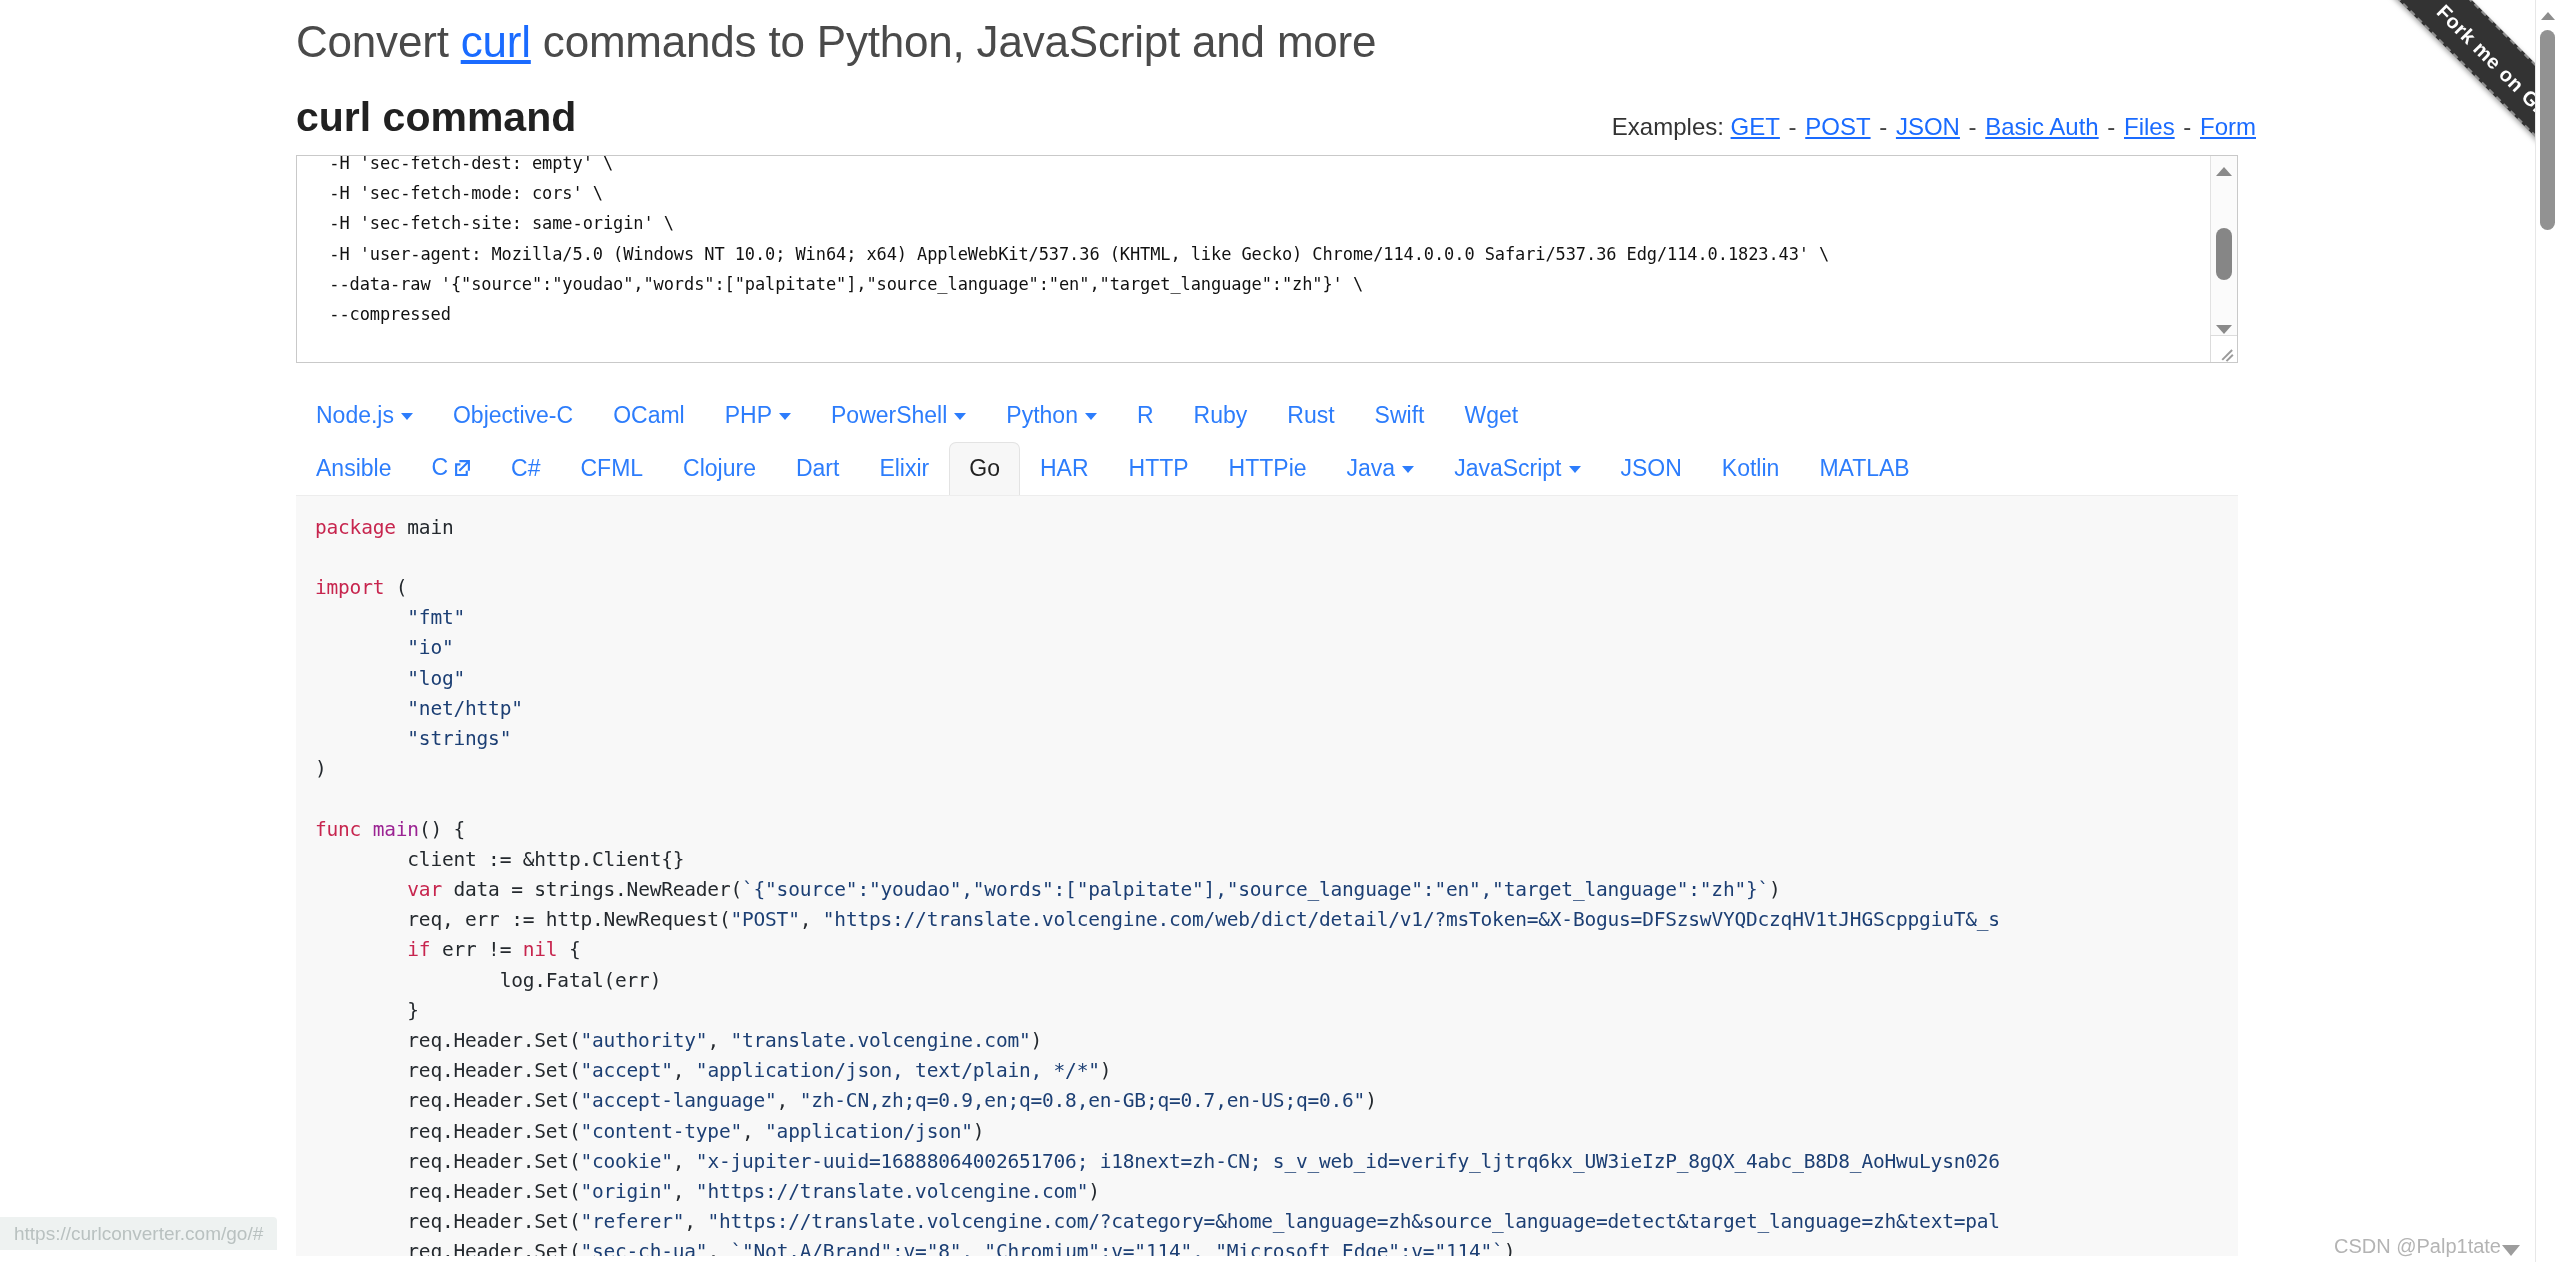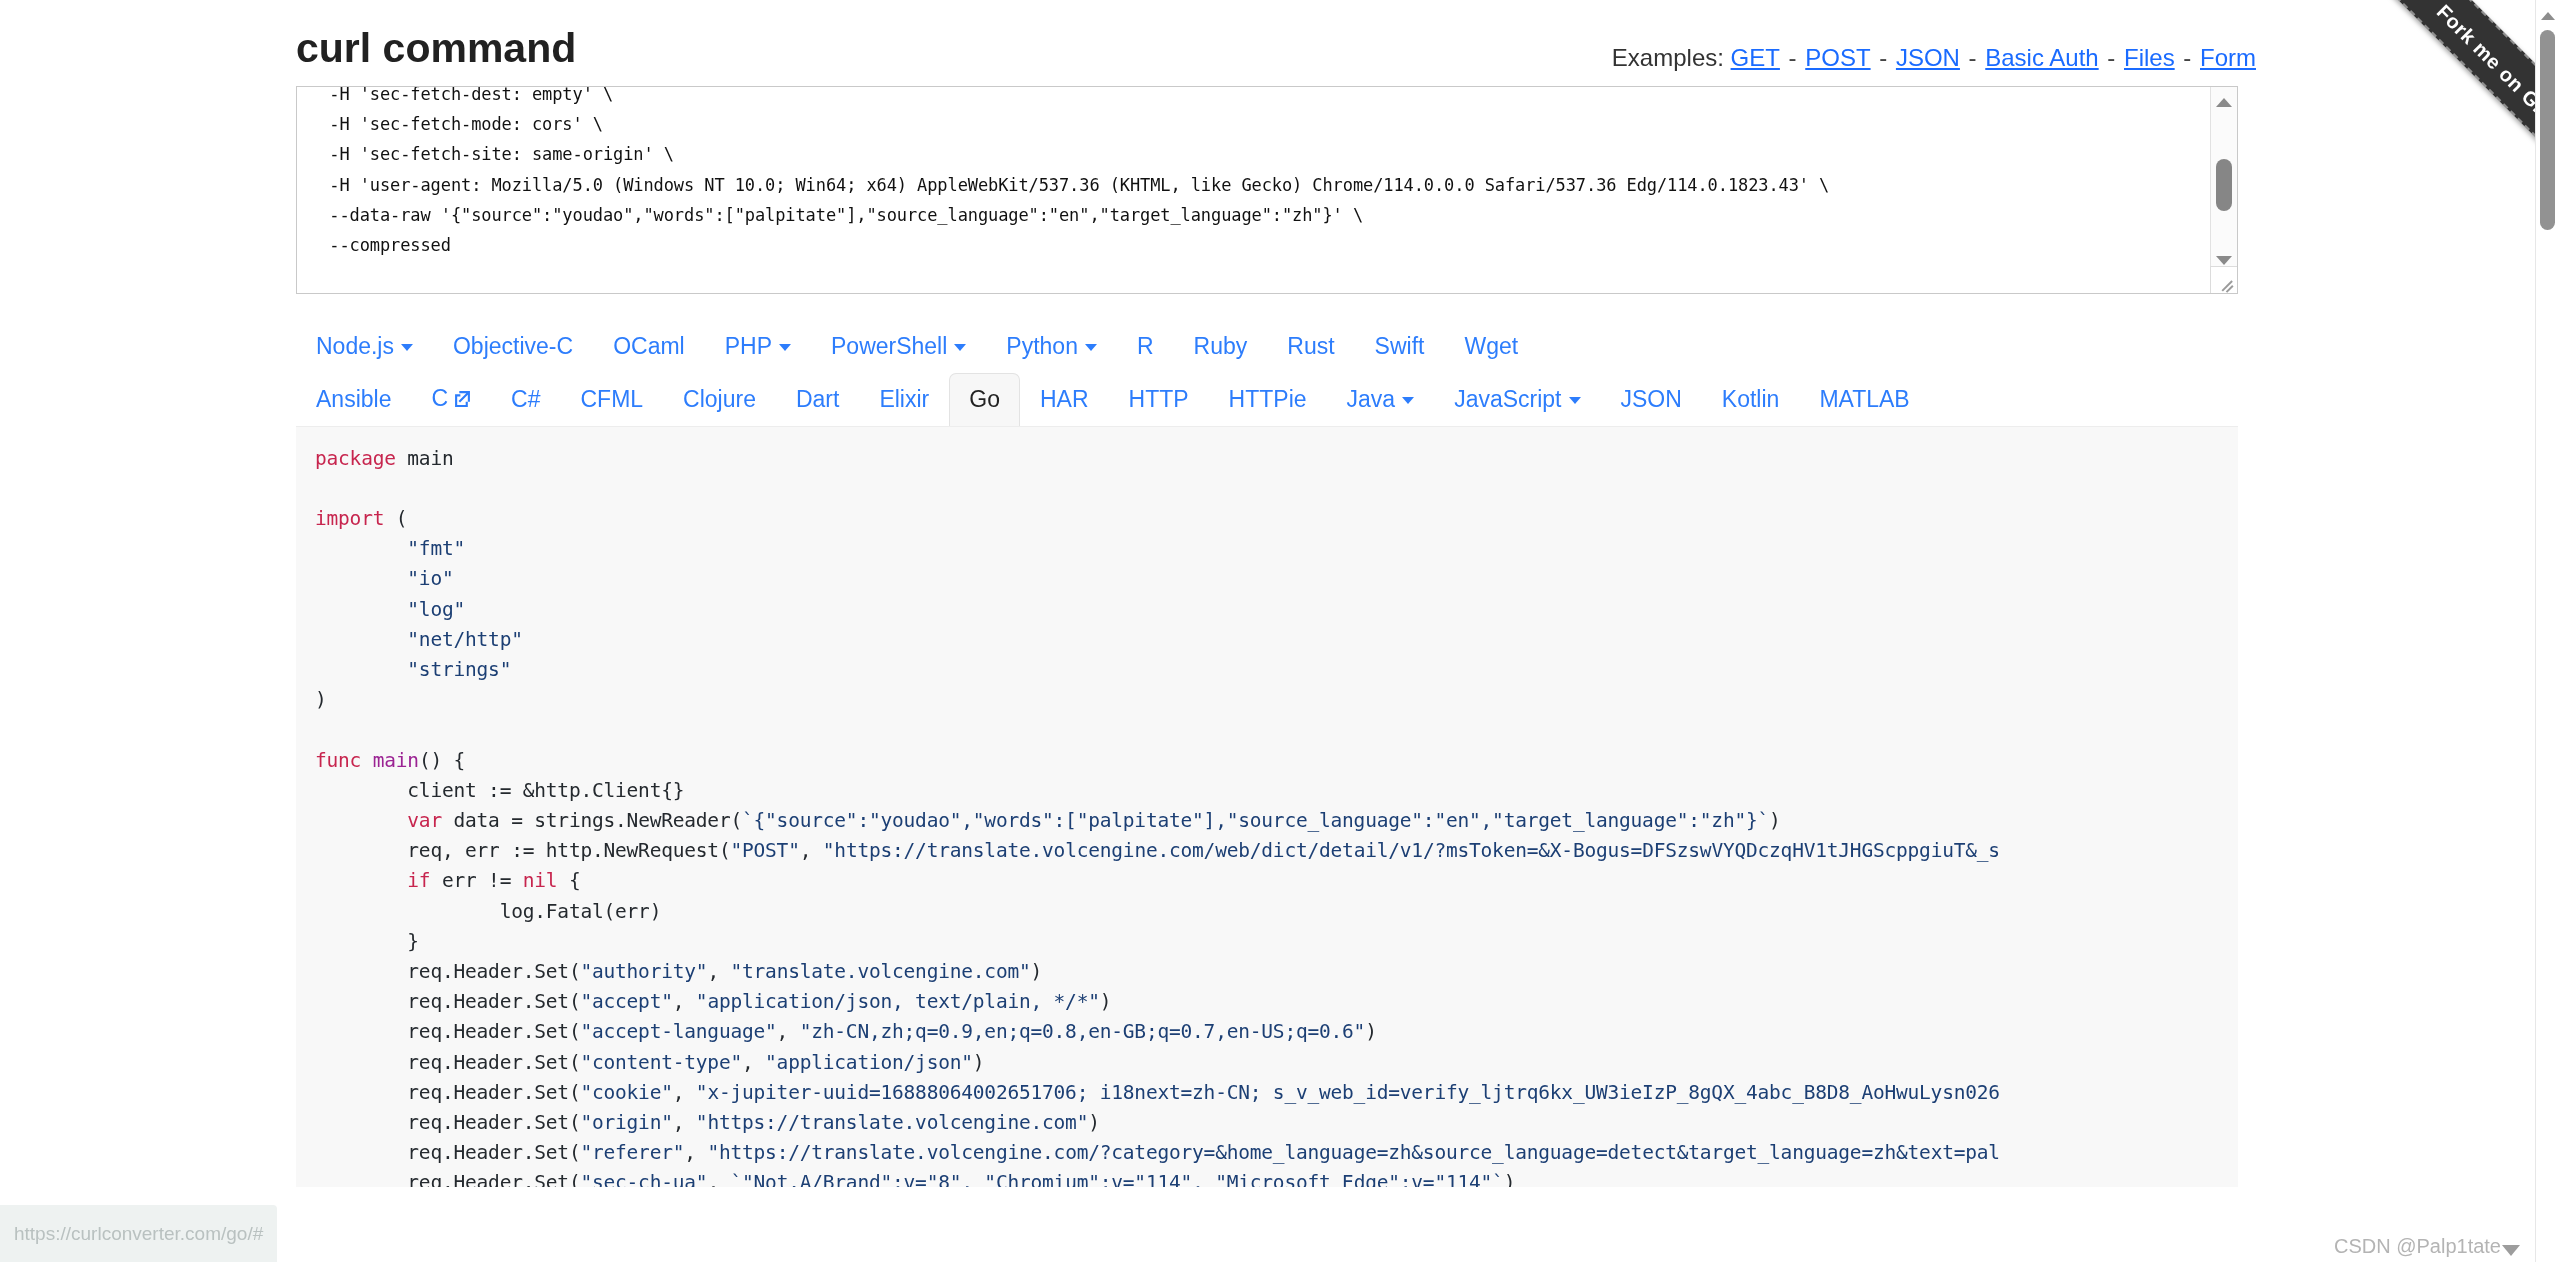--- a/index.html
+++ b/index.html
@@ -270,24 +270,24 @@
     top: 30px;
     width: 15px;
     height: 200px;
     border-radius: 8px;
     background: #929292;
   }
   
   .status-url {
     position: absolute;
     left: 0;
-    bottom: 0;
+    bottom: 12px;
     height: 33px;
     line-height: 33px;
-    padding: 12px 14px;
+    padding: 0 14px;
     background: #eef2f1;
     color: #b9c1c0;
     font-size: 19px;
     border-top-right-radius: 4px;
     z-index: 60;
     white-space: nowrap;
     font-family: "Liberation Sans", sans-serif;
   }
   
   .watermark {
@@ -313,20 +313,21 @@
 <body>
 
 <div class="page">
 
   <div class="ribbon">
     <div class="band">Fork me on GitHub</div>
   </div>
 
   <div class="container">
 
+    <h1 class="main-title"><span>Convert </span><a href="#">curl</a><span> commands to Python, JavaScript and more</span></h1>
 
     <div class="cmd-head-row">
       <h2 class="cmd-title">curl command</h2>
       <div class="examples">
         <span>Examples:</span>
         <span id="examples-list"> <a href="#">GET</a><span class="sep"> - </span><a href="#">POST</a><span class="sep"> - </span><a href="#">JSON</a><span class="sep"> - </span><a href="#">Basic Auth</a><span class="sep"> - </span><a href="#">Files</a><span class="sep"> - </span><a href="#">Form</a></span>
       </div>
     </div>
 
     <div class="ta-wrap">

